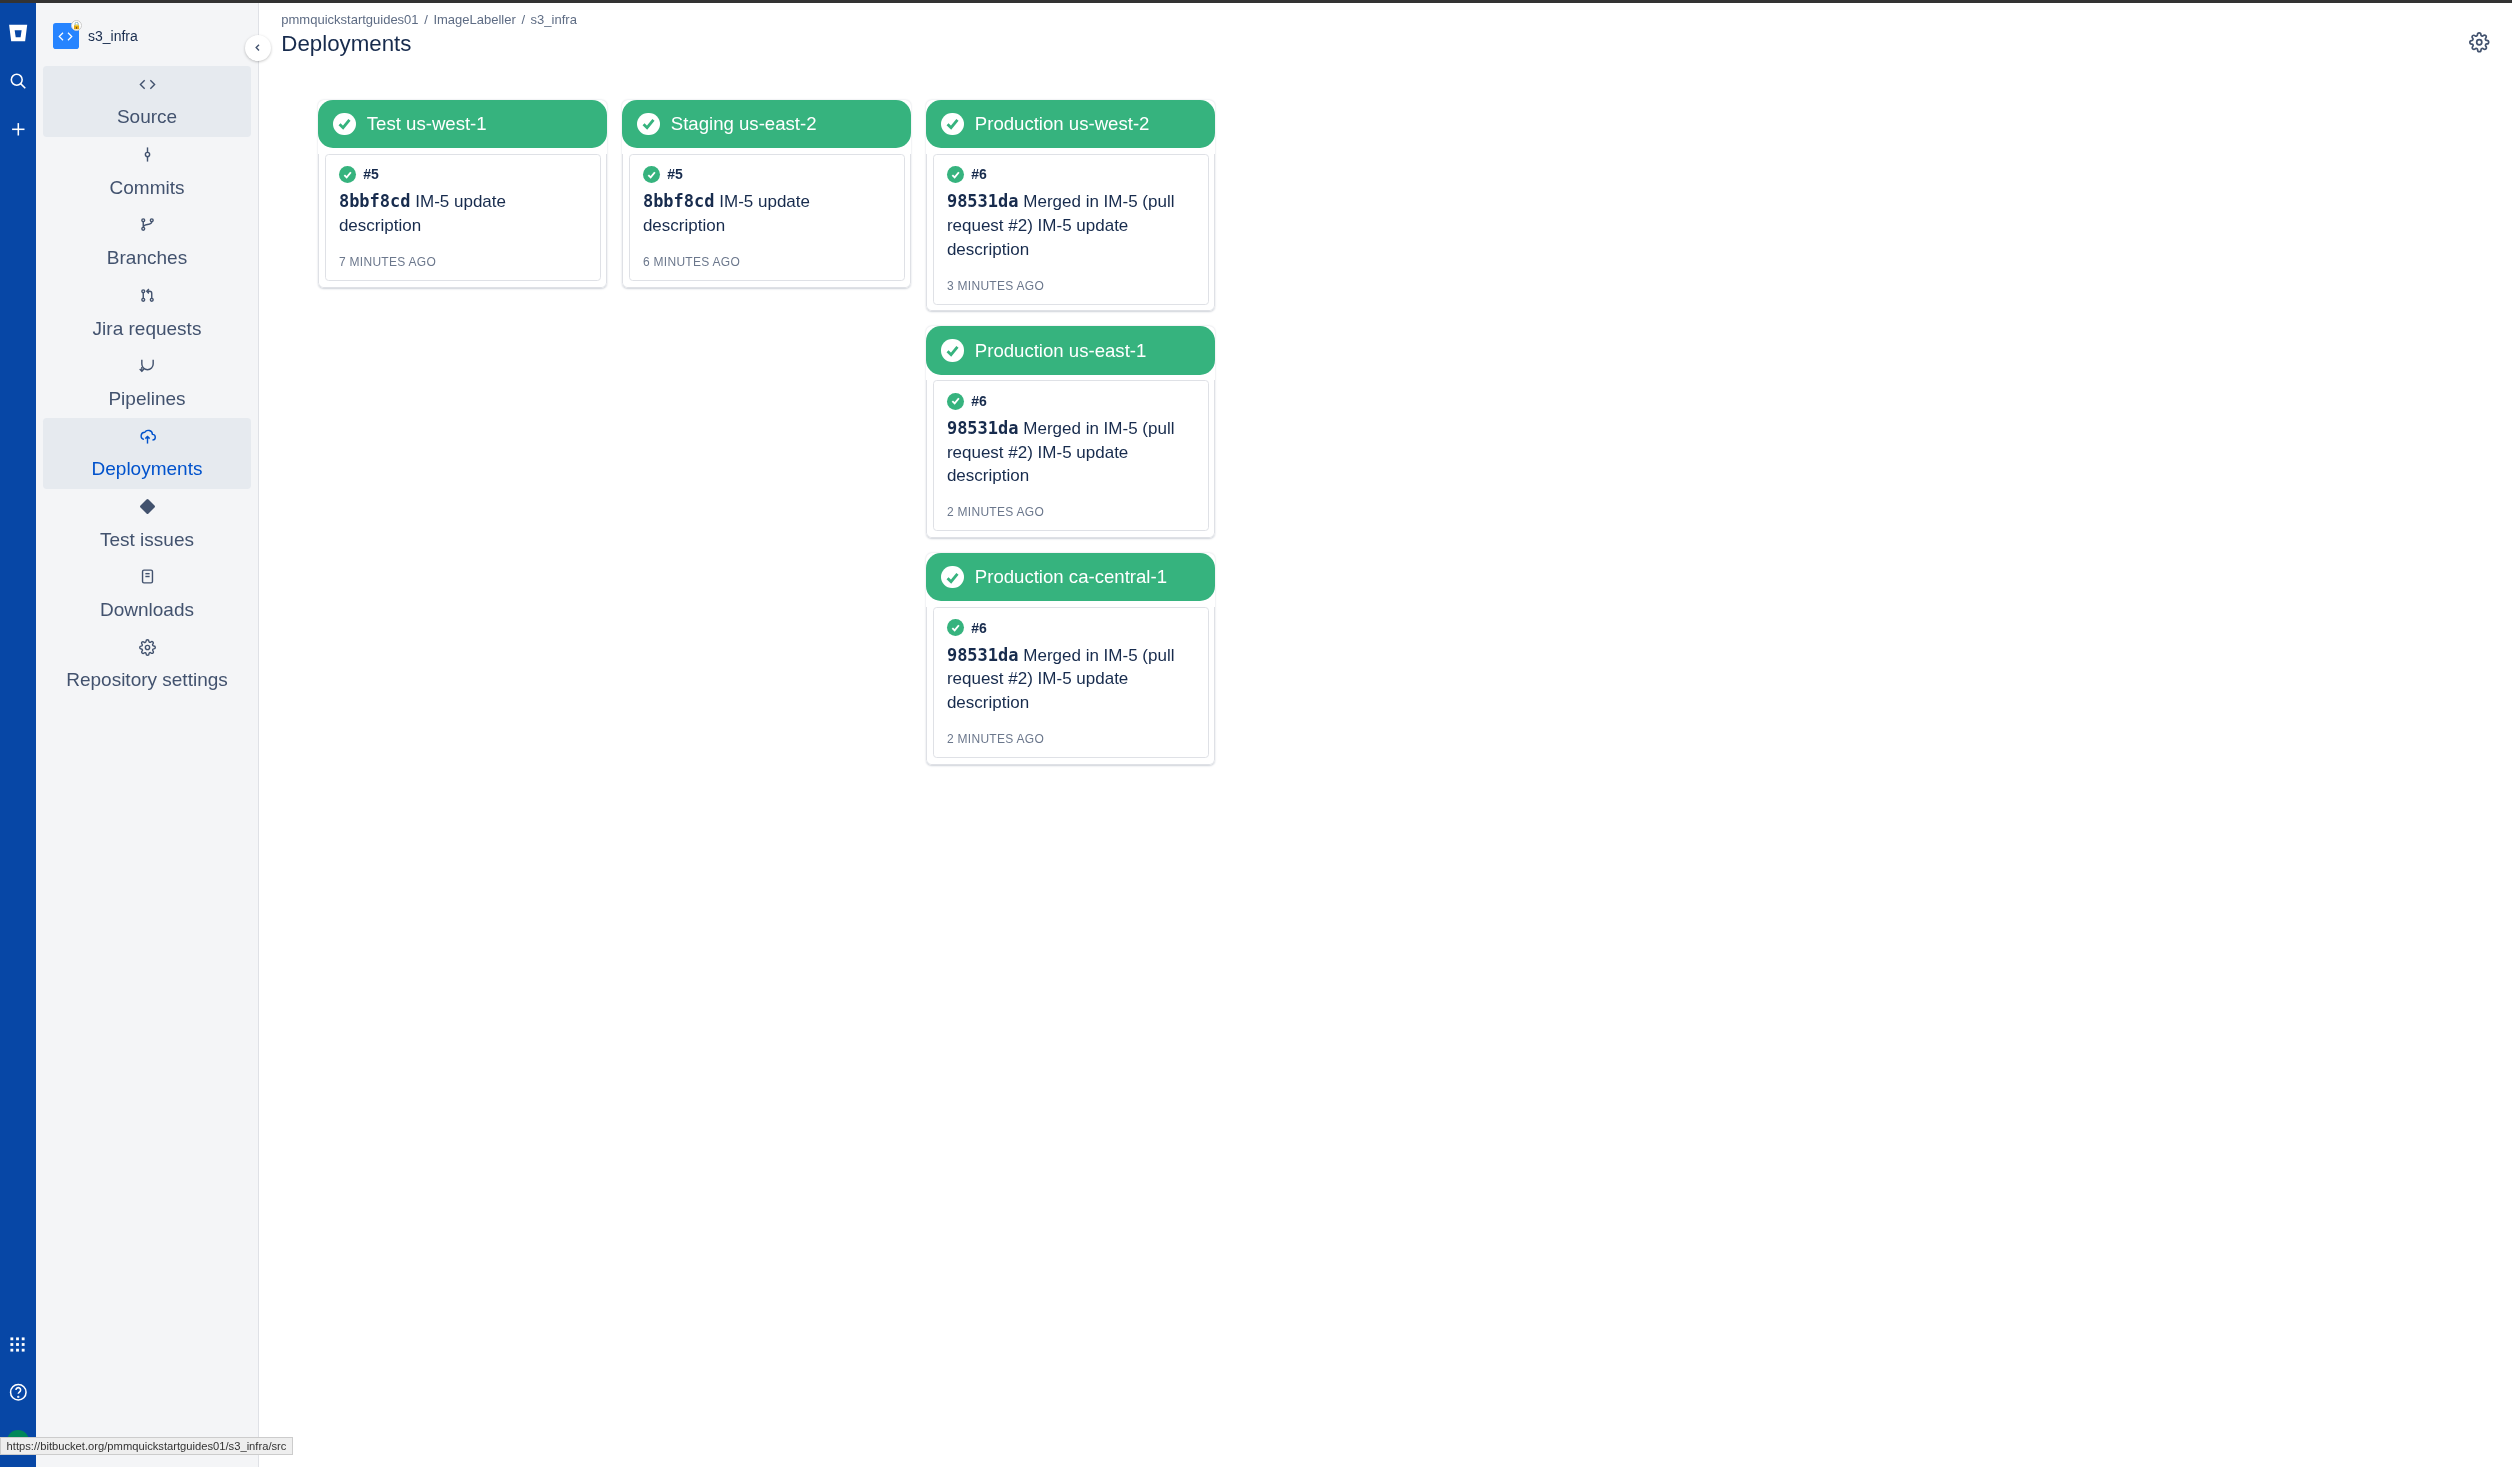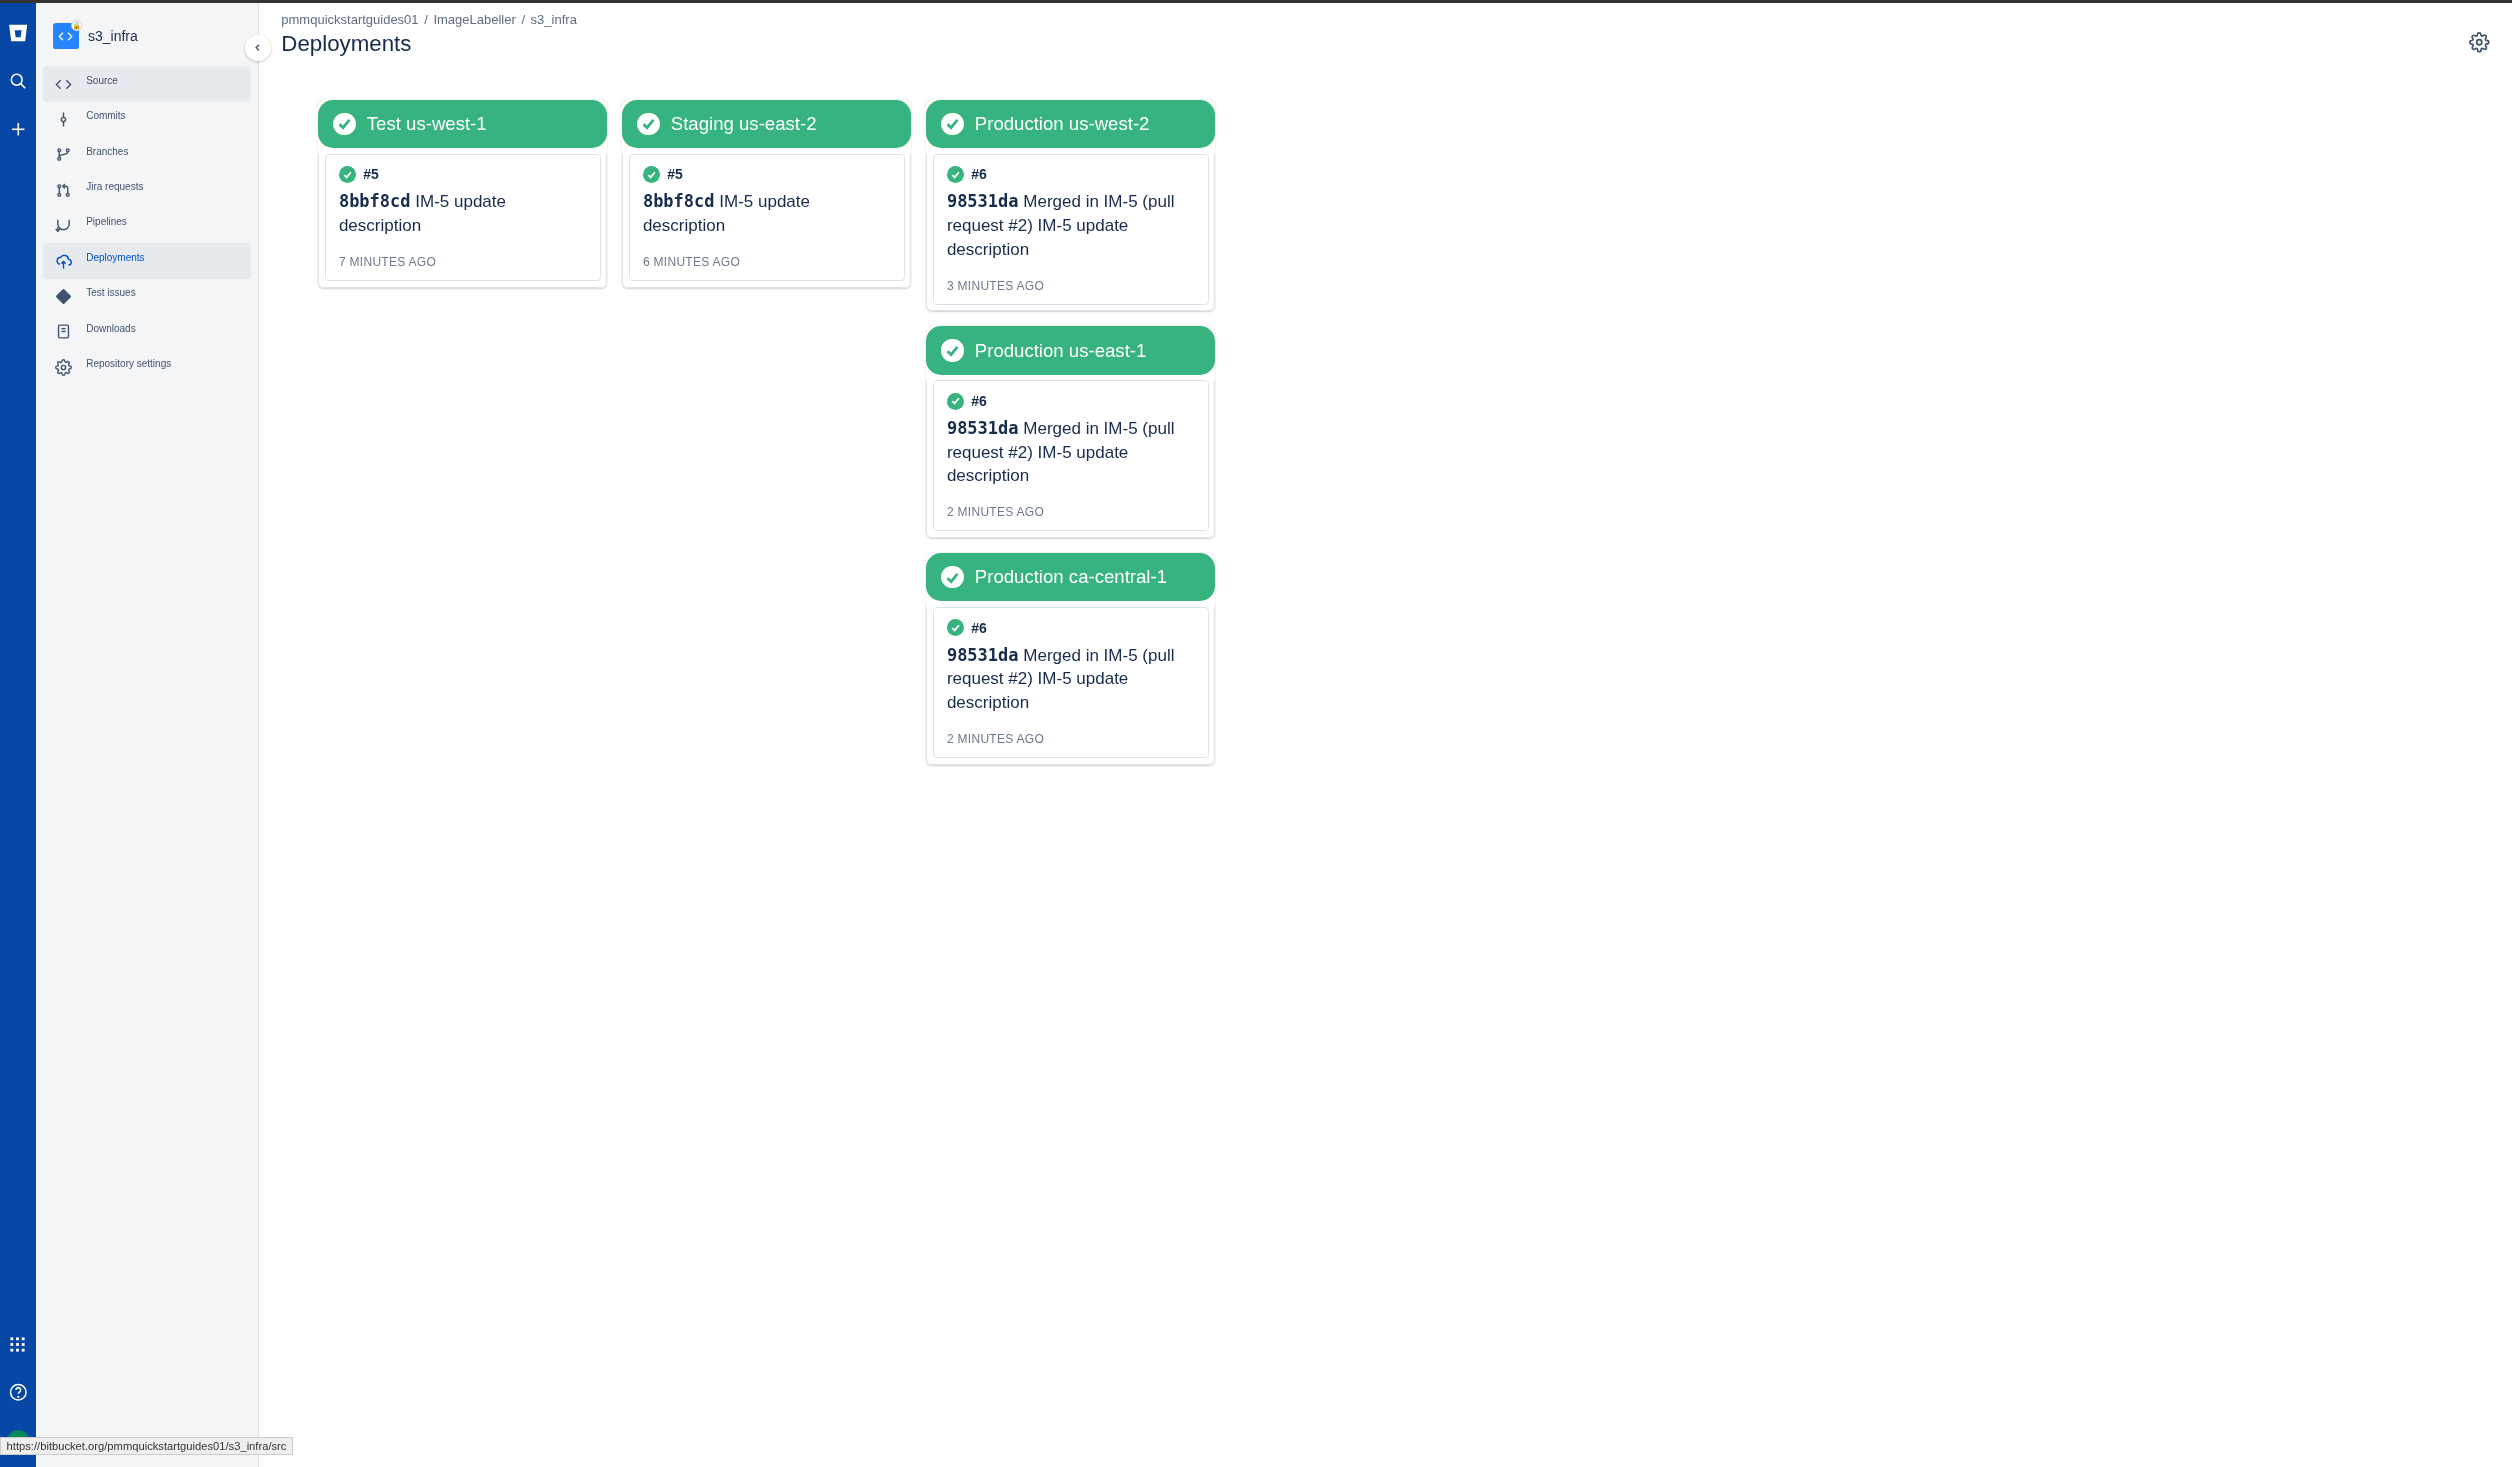--- a/index.html
+++ b/index.html
@@ -79,26 +79,27 @@
 }
 .repo-icon .lock {
   position:absolute; top:-3.7px; right:-3.7px;
   width:11.2px; height:11.2px; background:#fff; border-radius:50%;
   border:0.9px solid #ccc; font-size:7.4px; display:flex; align-items:center; justify-content:center;
   color:#555;
 }
 .repo-title { font-size: 14px; font-weight: 500; color:#172B4D; }
 .nav-list { list-style:none; }
 .nav-item {
-  display:flex; align-items:flex-start; gap: 13px;
+  display:flex; align-items:center; gap: 13px;
   padding: 8.4px 11.2px;
   border-radius: 3.7px;
   color: #42526E;
   cursor:pointer;
-  font-size: 10px;
+  font-size: 19px;
+  flex-direction: column;
 }
 .nav-item.active { background: #E6EAEF; }
 .nav-item.selected { background: #E6EAEF; color: #0052CC; }
 .nav-item.selected .nav-item-icon { color:#0052CC; }
 .nav-item-icon { width:18.6px; height:18.6px; display:flex; align-items:center; justify-content:center; flex-shrink:0; }
 
 .main {
   flex:1;
   overflow-y:auto;
   padding: 9.3px 22.3px 22.3px 22.3px;

